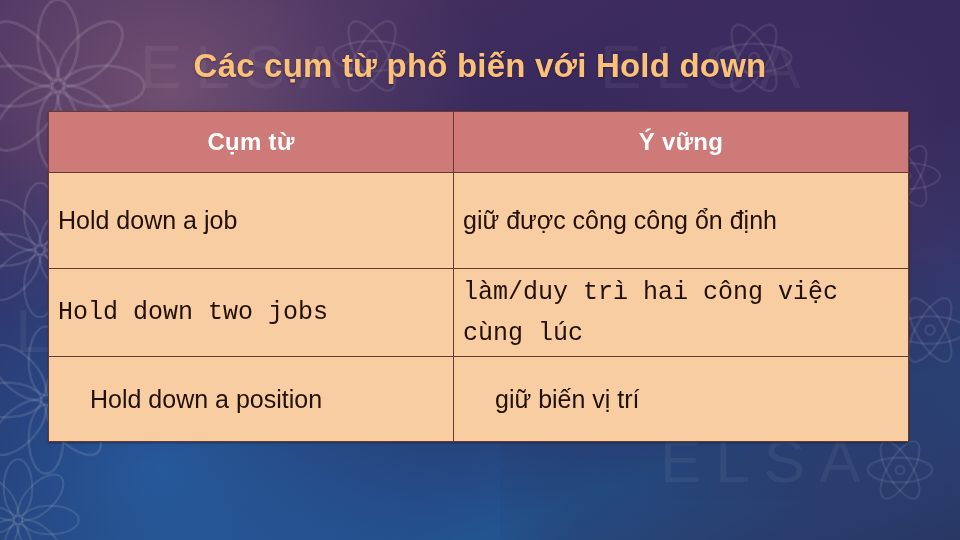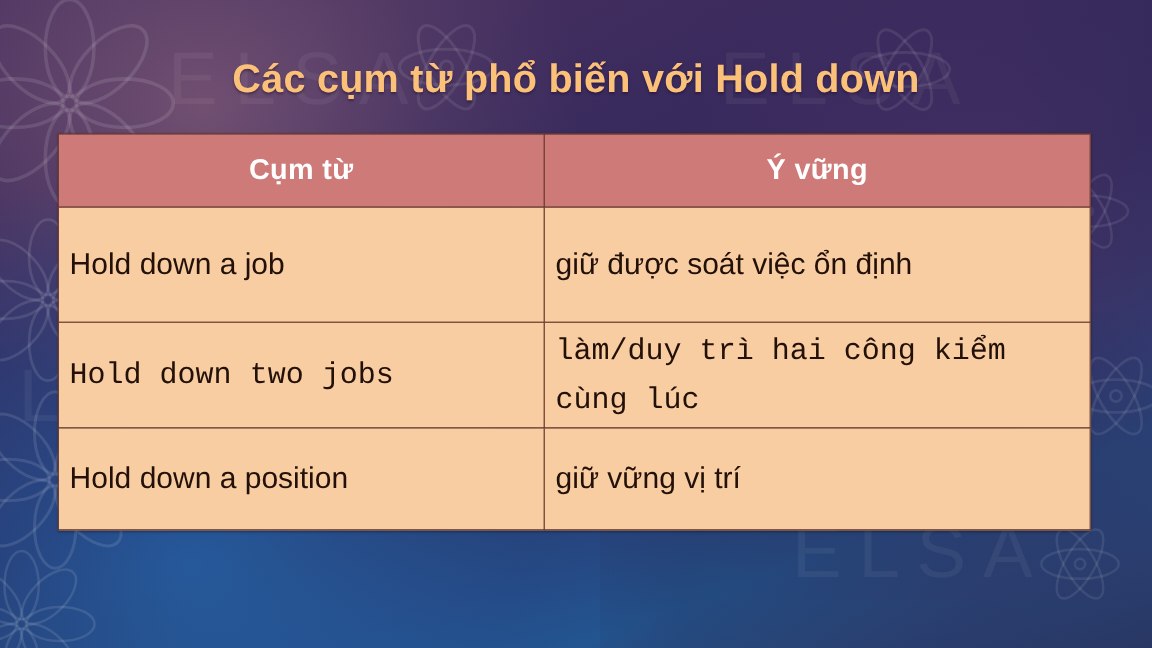--- a/index.html
+++ b/index.html
@@ -144,21 +144,21 @@
     font-size: 25px;
     line-height: 41px;
     text-align: left;
   }
   #phrase-table tbody td .cell-text {
     display: block;
     padding: 0 10px 0 9px;
   }
   #phrase-table tbody tr.row-tall td { height: 95px; }
   #phrase-table tbody tr.row-tall2 td { height: 87px; font-family: Liberation Mono, monospace; }
-  #phrase-table tbody tr.row-short td { height: 84px; }
+  #phrase-table tbody tr.row-short td { height: 84px; padding-left: 32px; }
   #phrase-table tbody tr.row-short2 td { height: 82px; }
 </style>
 </head>
 <body>
 
 <div id="slide">
 
   <div id="bg-tint-top-left"></div>
   <div id="bg-tint-right"></div>
   <div id="bg-tint-bottom-left"></div>
@@ -228,35 +228,35 @@
         <th>Cụm từ</th>
         <th>Ý vững</th>
       </tr>
     </thead>
     <tbody>
       <tr class="row-tall">
         <td>
             <span class="cell-text">Hold down a job</span>
           </td>
         <td>
-            <span class="cell-text">giữ được soát việc ổn định</span>
+            <span class="cell-text">giữ được công công ổn định</span>
           </td>
       </tr>
       <tr class="row-tall2">
         <td>
             <span class="cell-text">Hold down two jobs</span>
           </td>
         <td>
-            <span class="cell-text">làm/duy trì hai công kiểm cùng lúc</span>
+            <span class="cell-text">làm/duy trì hai công việc cùng lúc</span>
           </td>
       </tr>
       <tr class="row-short">
         <td>
             <span class="cell-text">Hold down a position</span>
           </td>
         <td>
-            <span class="cell-text">giữ vững vị trí</span>
+            <span class="cell-text">giữ biến vị trí</span>
           </td>
       </tr>
     </tbody>
   </table>
 
 </div>
 
 </body></html>

